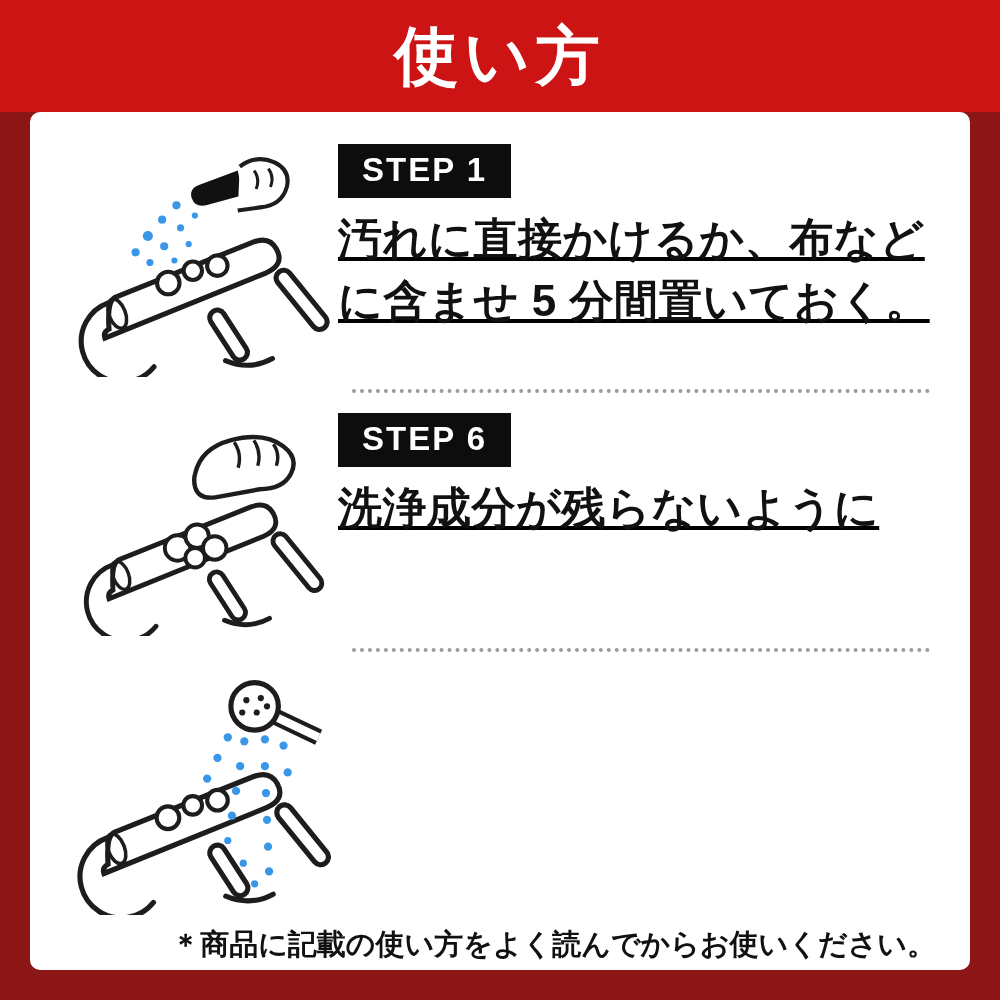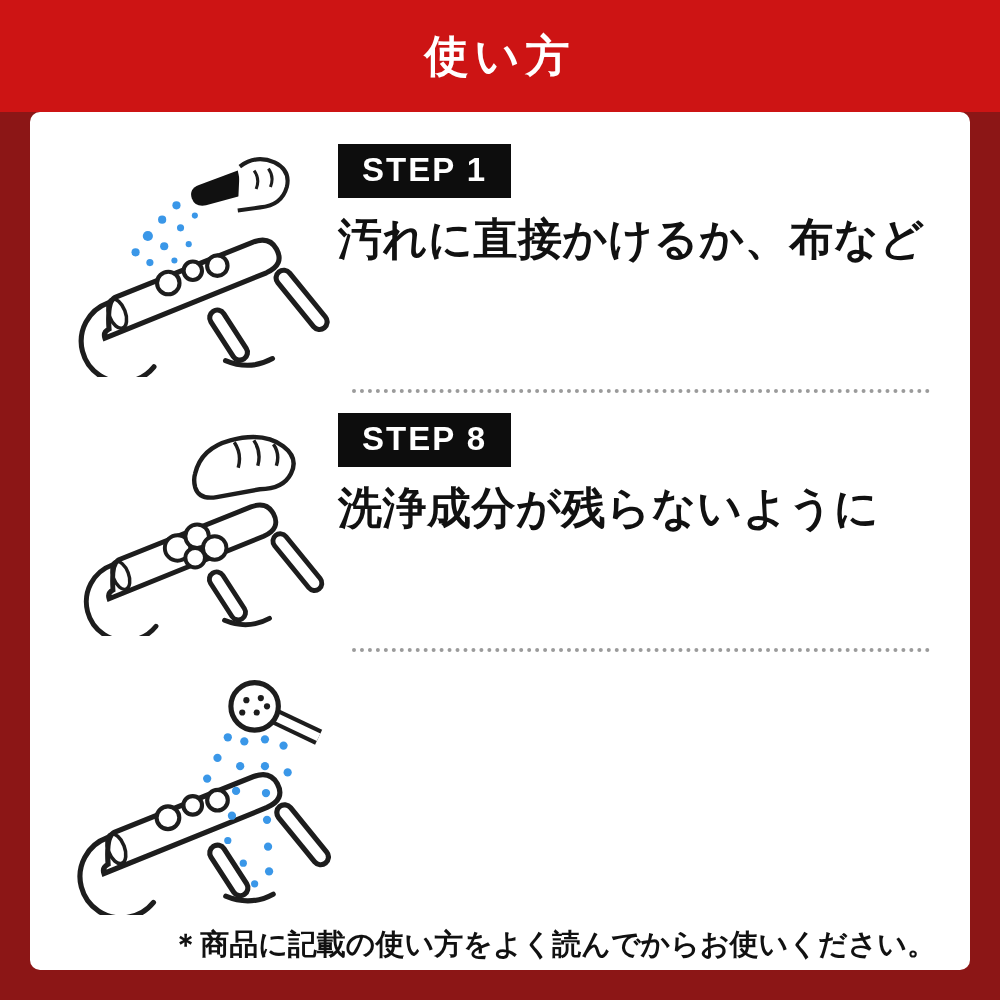--- a/index.html
+++ b/index.html
@@ -16,32 +16,32 @@
     background:var(--border-red);
     position:relative;
     overflow:hidden;
   }
   .header{
     position:absolute;top:0;left:0;right:0;height:112px;
     background:var(--header-red);
     display:flex;align-items:center;justify-content:center;
   }
   .header-title{
-    color:#ffffff;font-size:44px;font-weight:bold;letter-spacing:6px;
+    color:#ffffff;font-size:64px;font-weight:bold;letter-spacing:6px;
   }
   .panel{
     position:absolute;top:112px;left:30px;right:30px;bottom:30px;
     background:#ffffff;border-radius:10px;
     padding:30px 34px 14px 36px;
     display:flex;flex-direction:column;
   }
   .step-row{display:flex;align-items:flex-start;}
   .illo{width:272px;min-width:272px;display:flex;justify-content:center;}
   .illo svg{display:block;}
-  .step-content{flex:1;padding-top:2px;}
+  .step-content{flex:1;padding-top:2px;text-decoration:underline;}
   .step-badge{
     display:inline-block;background:var(--badge-black);color:#ffffff;
     font-size:33px;font-weight:bold;letter-spacing:2px;
     padding:7px 24px 9px;margin-bottom:10px;
   }
   .step-line{
     font-size:44px;font-weight:bold;line-height:1.42;
     color:var(--ink);letter-spacing:0.5px;white-space:nowrap;
   }
   .sep{
@@ -97,20 +97,21 @@
           <circle cx="74" cy="118" r="3.5"></circle>
             <circle cx="112" cy="100" r="3"></circle>
           <circle cx="98" cy="116" r="3"></circle>
             <circle cx="118" cy="72" r="3"></circle>
         </g>
       </svg>
     </div>
     <div class="step-content">
       <div class="step-badge">STEP 1</div>
       <div class="step-line">汚れに直接かけるか、布など</div>
+      <div class="step-line">に含ませ 5 分間置いておく。</div>
     </div>
   </div>
 
   <div class="sep"></div>
 
   <div class="step-row">
     <div class="illo">
       <svg width="258" height="225" viewBox="0 0 250 230">
         <g stroke="#1d1d1d" fill="none" stroke-width="5" stroke-linecap="round">
           <path d="M62 158 a40 40 0 1 0 16 62"></path>
@@ -130,21 +131,21 @@
           <circle cx="118" cy="150" r="10"></circle>
         </g>
 
         <g stroke="#1d1d1d">
           <path d="M118 64 q6 -26 36 -34 q34 -9 54 6 q16 12 8 28 q-8 16 -32 16 l-44 8 q-18 3 -22 -10 q-2 -8 0 -14 z" fill="#ffffff" stroke-width="4.5"></path>
           <path d="M158 32 q8 12 4 26 M178 30 q8 12 4 26 M198 34 q7 10 3 22" fill="none" stroke-width="3.5"></path>
         </g>
       </svg>
     </div>
     <div class="step-content">
-      <div class="step-badge">STEP 8</div>
+      <div class="step-badge">STEP 6</div>
       <div class="step-line">洗浄成分が残らないように</div>
     </div>
   </div>
 
   <div class="sep"></div>
 
   <div class="step-row">
     <div class="illo">
       <svg width="258" height="245" viewBox="0 0 250 235">
         <g stroke="#1d1d1d" fill="none" stroke-width="5" stroke-linecap="round">

